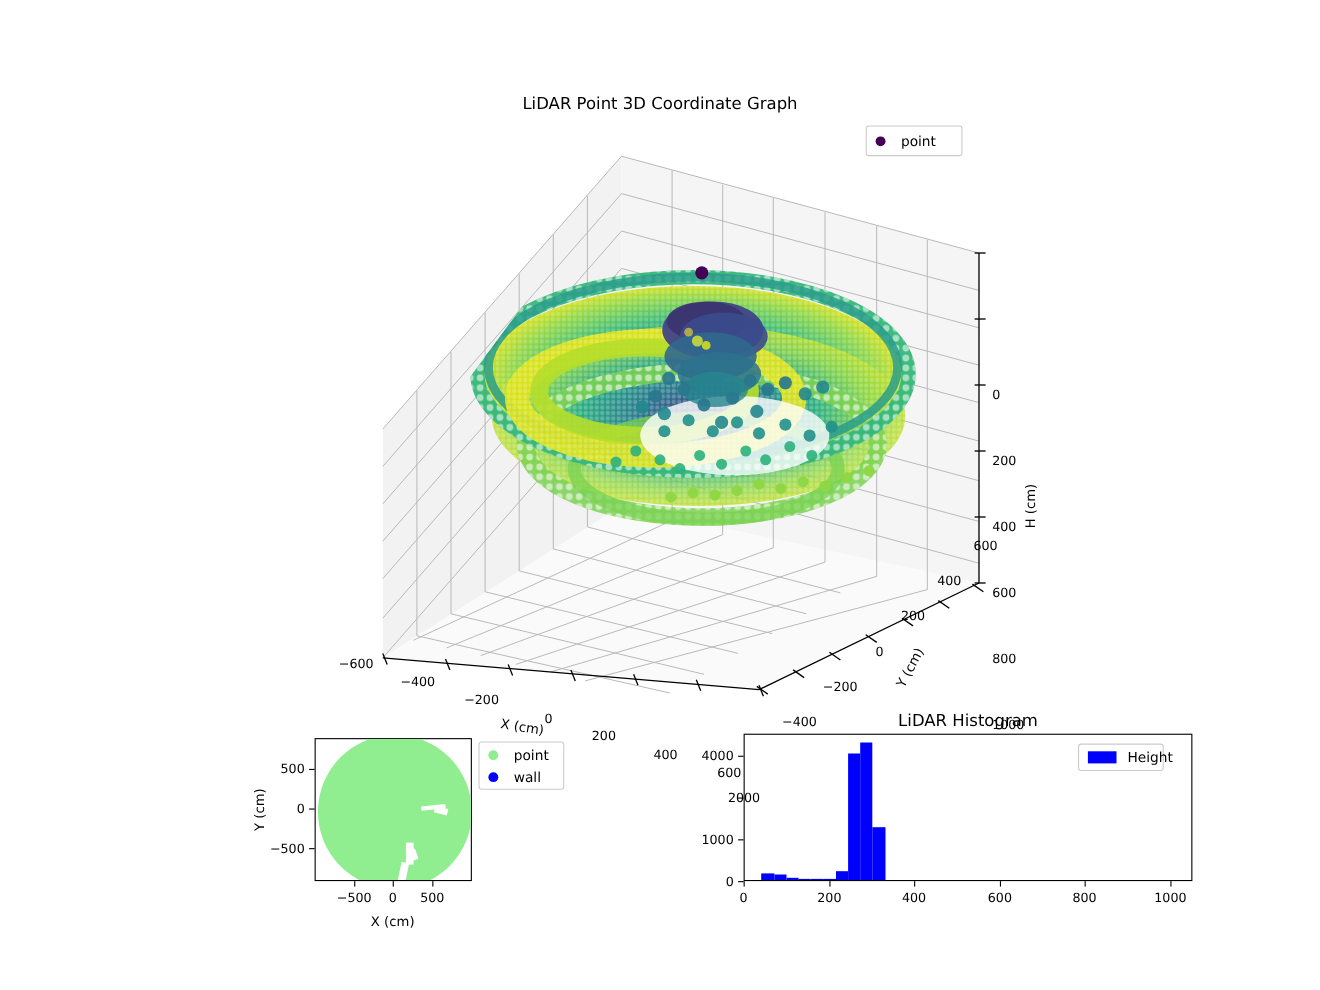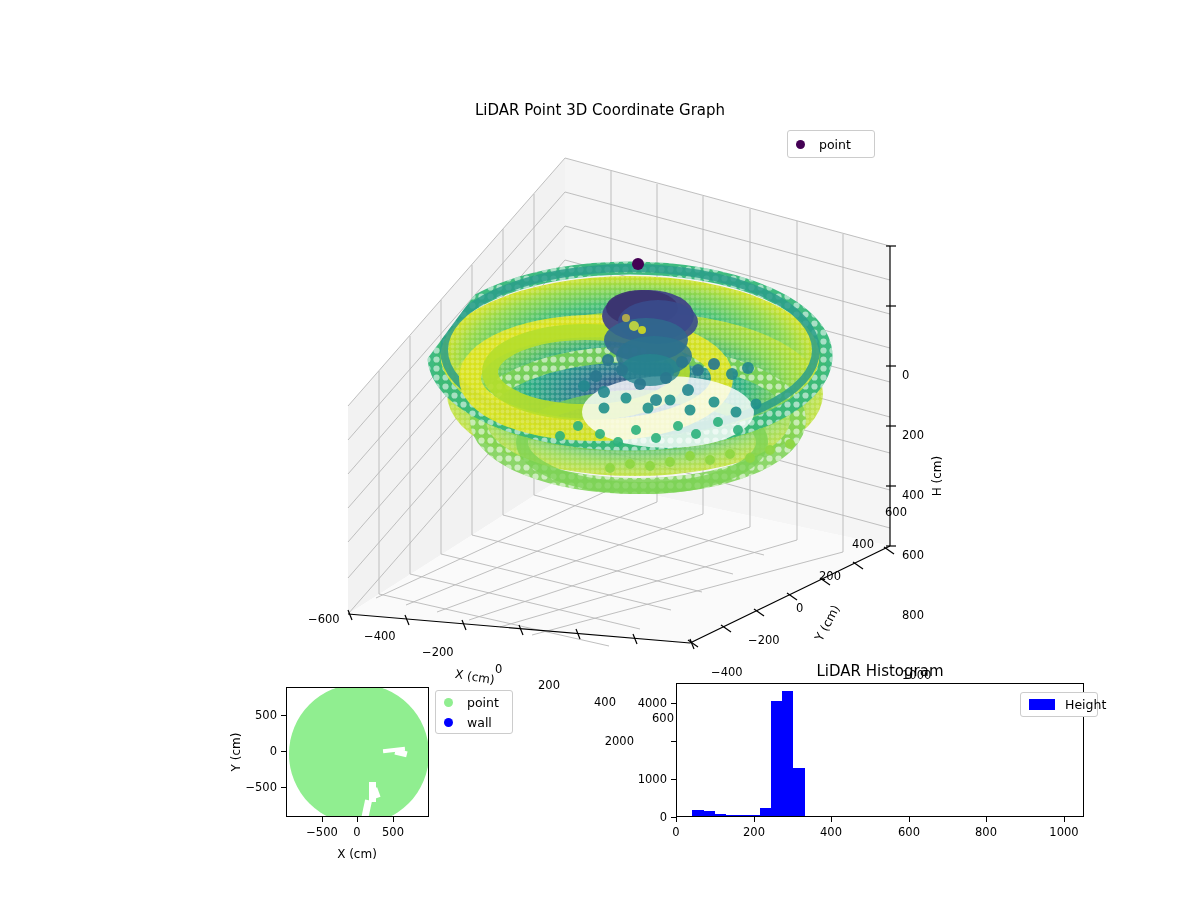--- a/index.html
+++ b/index.html
@@ -14,21 +14,20 @@
     font-family: "DejaVu Sans", sans-serif;
     color: #000000;
     overflow: hidden;
   }
   .figure {
     position: absolute;
     left: 0; top: 0;
     width: 1200px;
     height: 860px;
     background: #ffffff;
-    margin-top: 16px;
   }
   
   .txt { position: absolute; white-space: nowrap; }
   .ctr { transform: translate(-50%, -50%); }
   .title3d {
     left: 600px; top: 94px;
     font-size: 15px;
     color: #000;
   }
   .subtitle {
@@ -118,21 +117,21 @@
   #axhist .bars {
     position: absolute;
     left: 0; bottom: 0; right: 0; top: 0;
   }
   .hbar {
     position: absolute;
     bottom: 0;
     background: #0000ff;
   }
   #legendhist {
-    left: 1020px; top: 676px;
+    left: 980px; top: 676px;
     width: 78px; height: 25px;
   }
 </style>
 </head>
 <body>
 
 <div class="figure">
 
   <div class="txt ctr title3d">LiDAR Point 3D Coordinate Graph</div>
 
@@ -445,21 +444,21 @@
   <div class="tickmark" style="left:671px; top:801px; width:5px; height:1px;"></div>
 
   <div class="tickmark" style="left:676px;  top:801px; width:1px; height:5px;"></div>
   <div class="tickmark" style="left:754px;  top:801px; width:1px; height:5px;"></div>
   <div class="tickmark" style="left:831px;  top:801px; width:1px; height:5px;"></div>
   <div class="tickmark" style="left:909px;  top:801px; width:1px; height:5px;"></div>
   <div class="tickmark" style="left:986px;  top:801px; width:1px; height:5px;"></div>
   <div class="tickmark" style="left:1064px; top:801px; width:1px; height:5px;"></div>
 
   <div class="txt tick" style="left:667px; top:687px; transform:translate(-100%,-50%);">4000</div>
-  <div class="txt tick" style="left:634px; top:725px; transform:translate(-100%,-50%);">2000</div>
+  <div class="txt tick" style="left:691px; top:725px; transform:translate(-100%,-50%);">2000</div>
   <div class="txt tick" style="left:667px; top:763px; transform:translate(-100%,-50%);">1000</div>
   <div class="txt tick" style="left:667px; top:801px; transform:translate(-100%,-50%);">0</div>
 
   <div class="txt tick ctr" style="left:676px;  top:816px;">0</div>
   <div class="txt tick ctr" style="left:754px;  top:816px;">200</div>
   <div class="txt tick ctr" style="left:831px;  top:816px;">400</div>
   <div class="txt tick ctr" style="left:909px;  top:816px;">600</div>
   <div class="txt tick ctr" style="left:986px;  top:816px;">800</div>
   <div class="txt tick ctr" style="left:1064px; top:816px;">1000</div>
 

